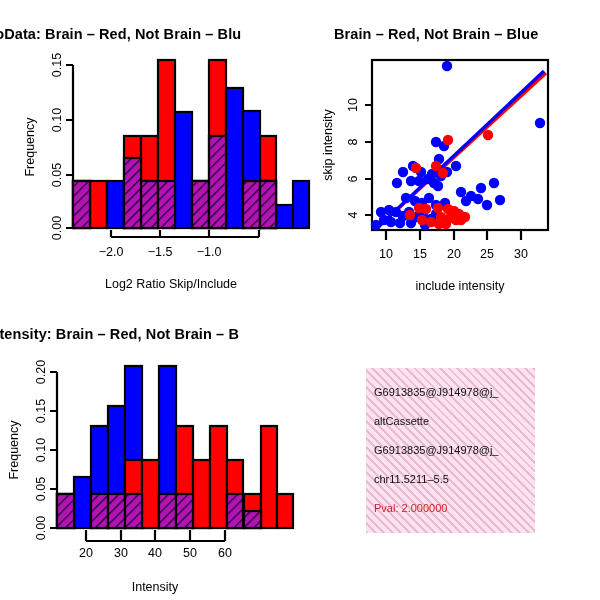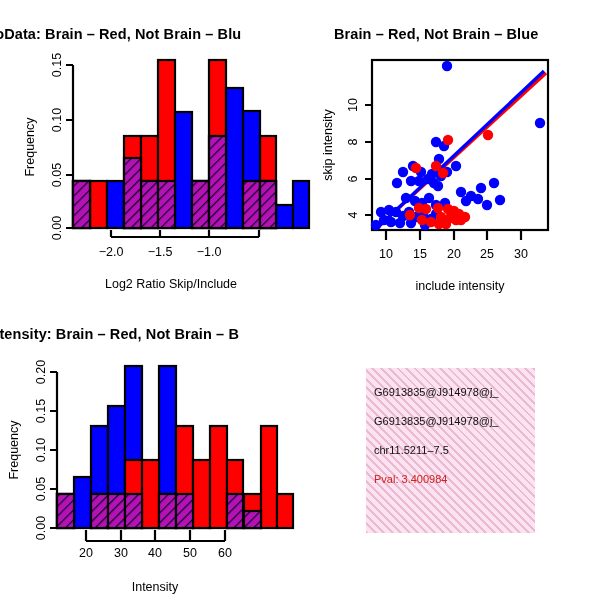--- a/index.html
+++ b/index.html
@@ -294,17 +294,18 @@
       <text class="tick-lab" x="225" y="212" text-anchor="middle">60</text>
       <text class="ax-title" x="155" y="246" text-anchor="middle">Intensity</text>
     </g>
   </svg>
 </div>
 
 <div id="info-box">
   <div id="info-hatch"></div>
   <div class="lines">
     <div class="ln">G6913835@J914978@j_</div>
+    <div class="ln">altCassette</div>
     <div class="ln">G6913835@J914978@j_</div>
-    <div class="ln">chr11.5211–7.5</div>
-    <div class="ln pval">Pval: 3.400984</div>
+    <div class="ln">chr11.5211–5.5</div>
+    <div class="ln pval">Pval: 2.000000</div>
   </div>
 </div>
 
 </body></html>

